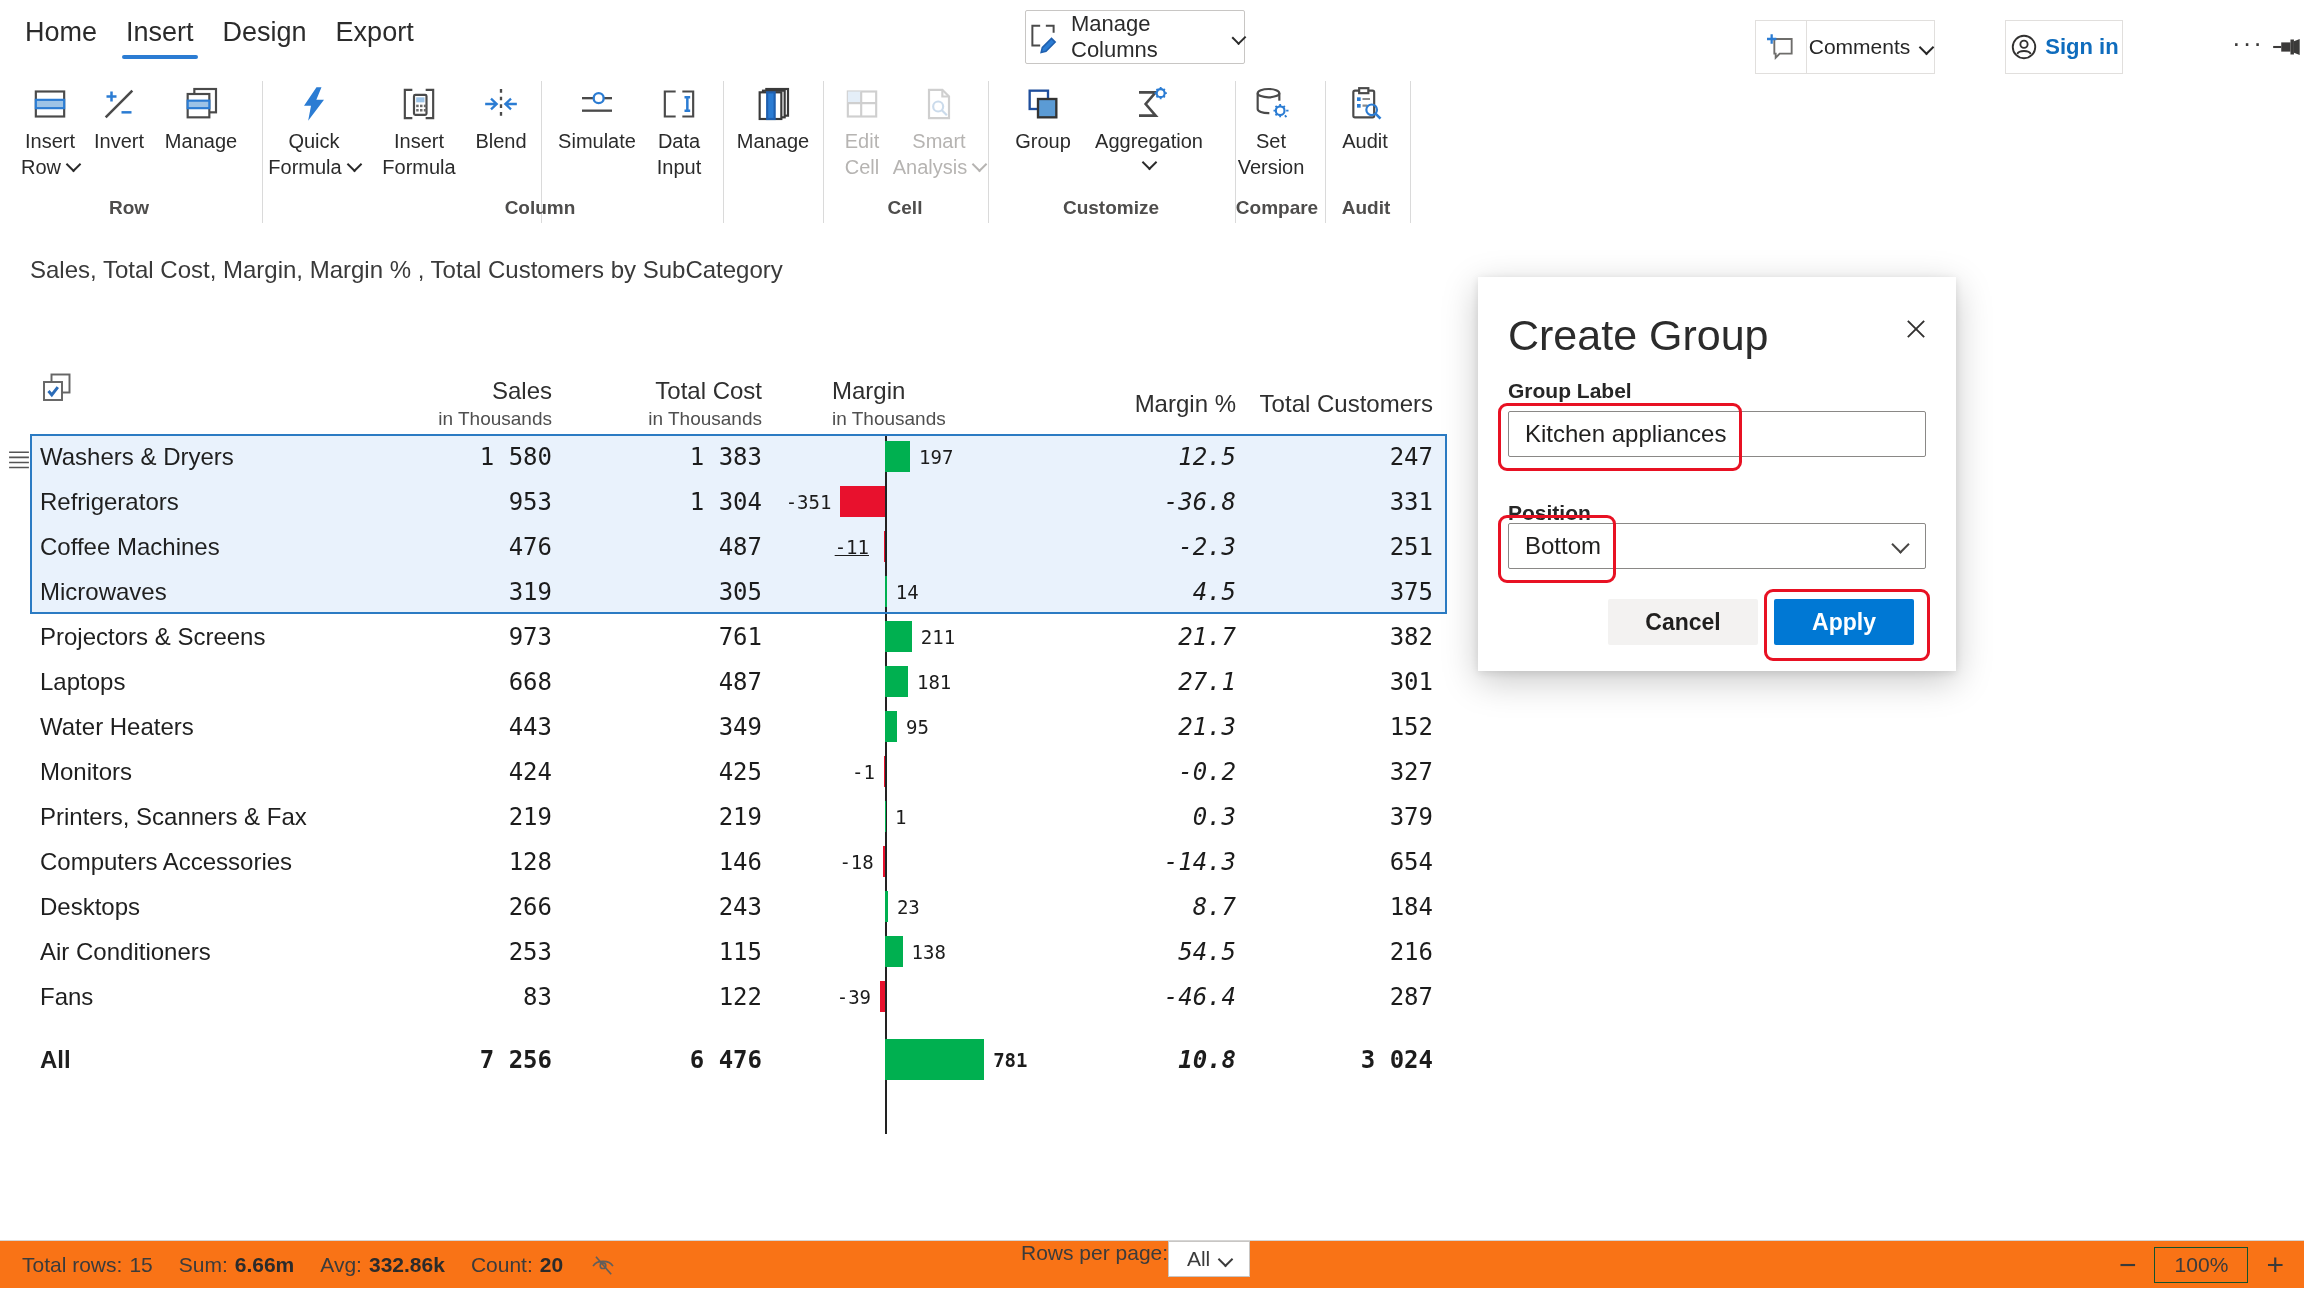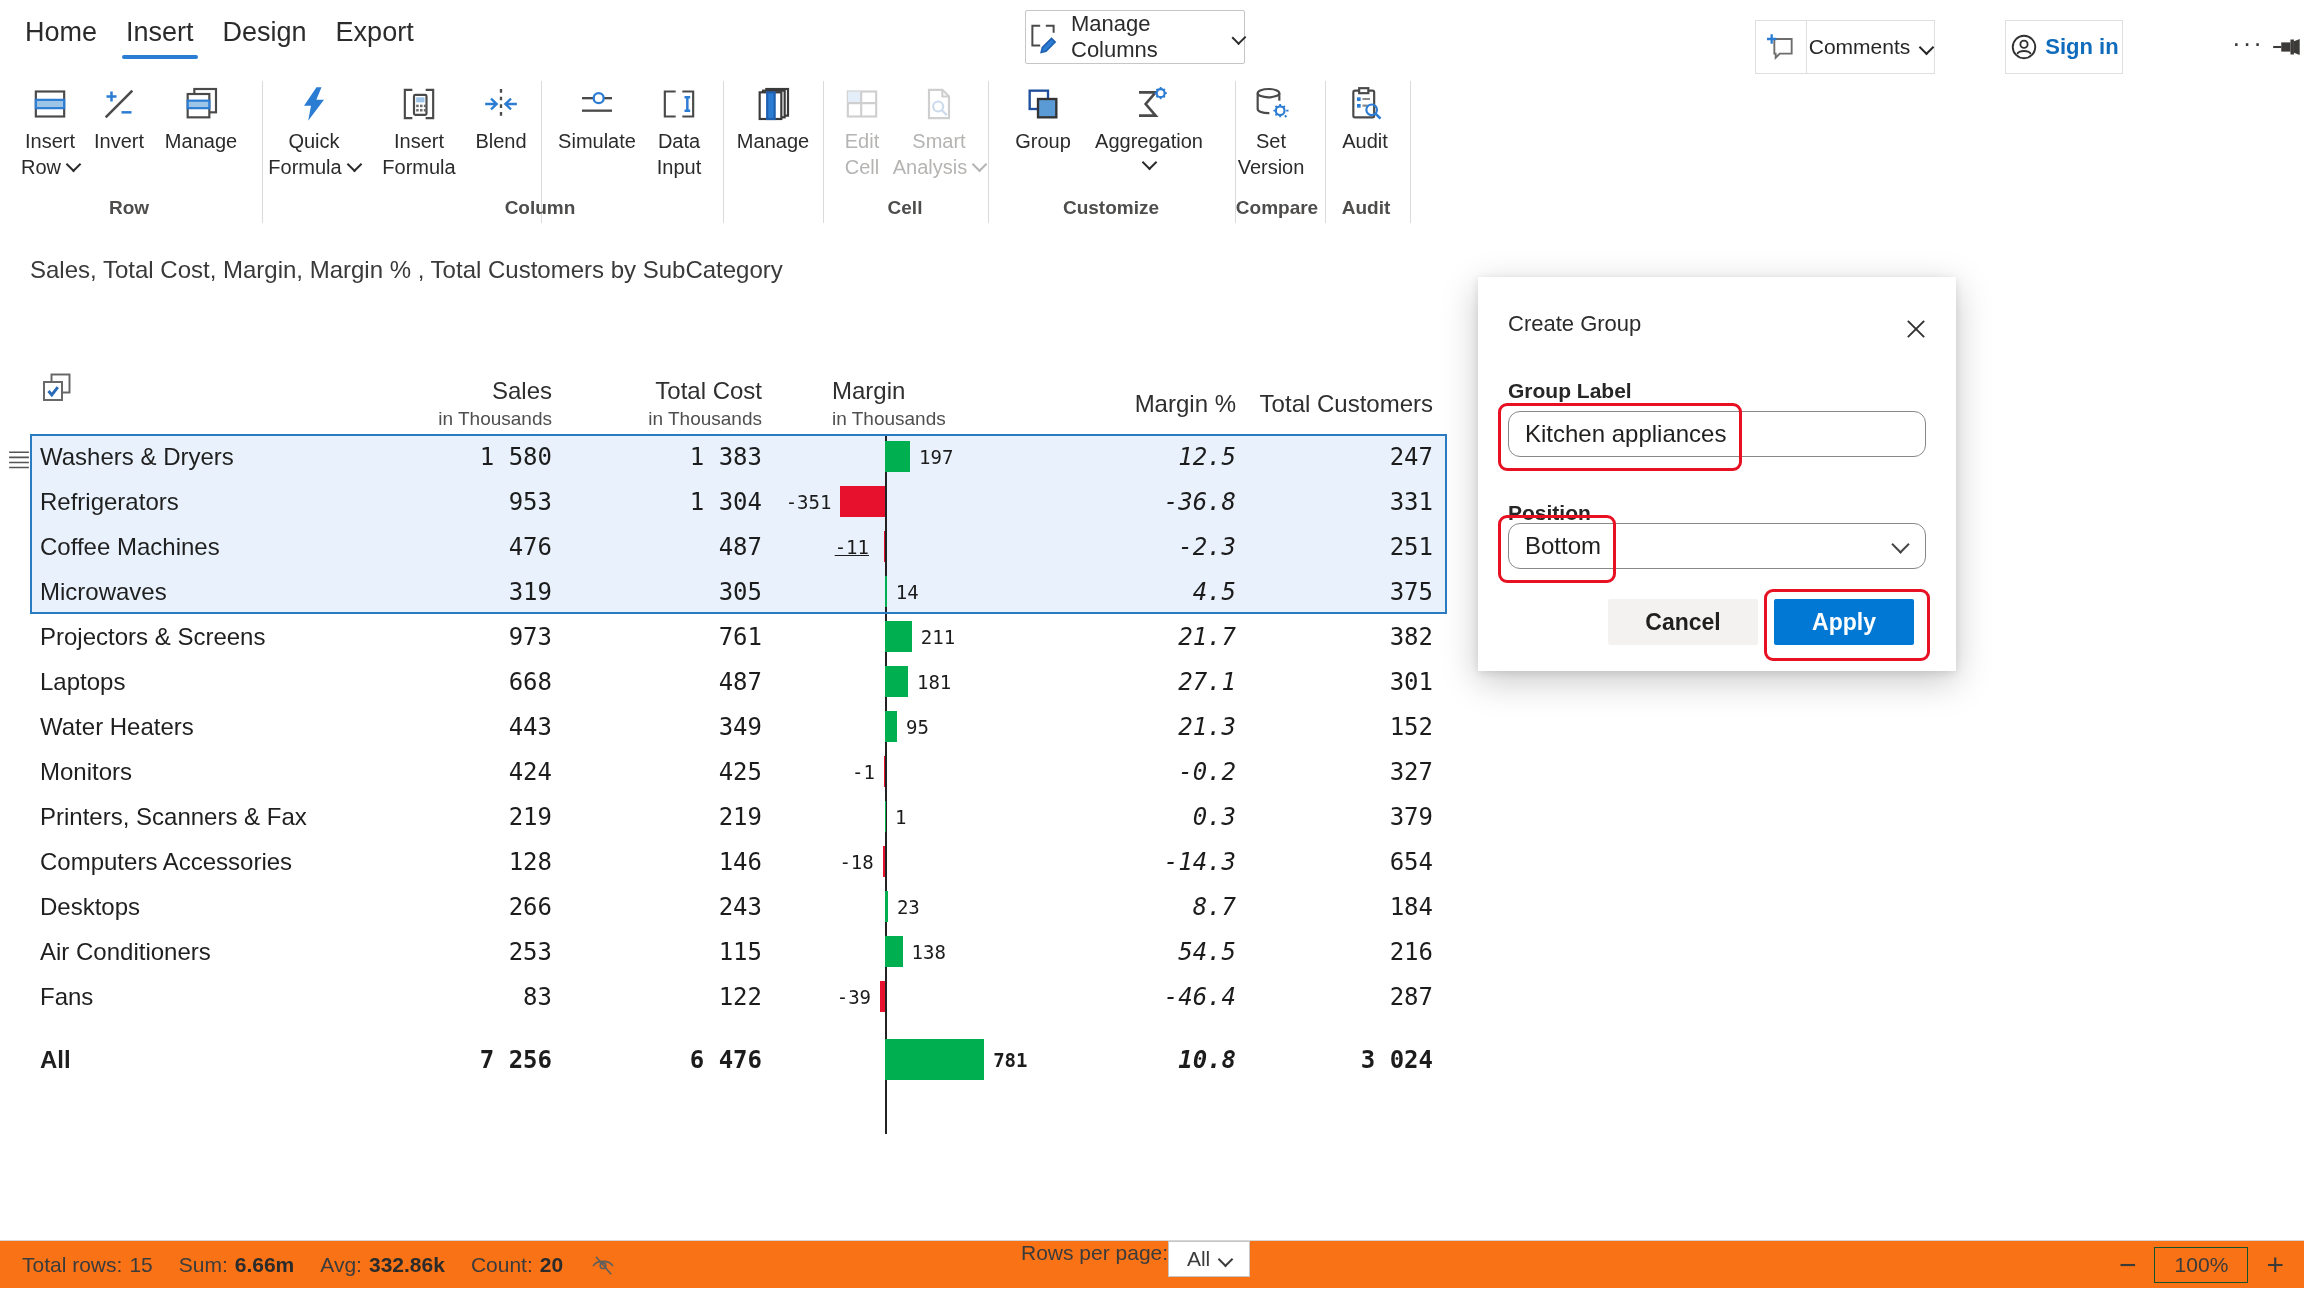--- a/index.html
+++ b/index.html
@@ -74,24 +74,24 @@
   .stats b{font-weight:700;color:#2b2b2b}
   .rpp{position:absolute;left:1021px;top:0;height:100%;display:flex;gap:0}
   .rpp .dd{border:1px solid #c8c6c4;height:34px;min-width:80px;display:flex;align-items:center;justify-content:center;gap:10px;background:#fff;cursor:pointer}
   .zoomctl{position:absolute;right:20px;top:0;height:100%;display:flex;align-items:center;gap:18px}
   .zsign{font-size:30px;color:#3b3a39;cursor:pointer;line-height:1}
   .zbox{border:1px solid #14532d;width:92px;height:34px;display:flex;align-items:center;justify-content:center;font-size:21px}
 
   
   .dialog{position:absolute;left:1478px;top:277px;width:478px;height:394px;background:#fff;z-index:10;
           box-shadow:0 10px 34px rgba(0,0,0,.22), 0 2px 8px rgba(0,0,0,.10)}
-  .dtitle{position:absolute;left:30px;top:34px;font-size:22px;color:#2b2b2b;font-weight:400}
+  .dtitle{position:absolute;left:30px;top:34px;font-size:43px;color:#2b2b2b;font-weight:400}
   .dclose{position:absolute;right:26px;top:38px;cursor:pointer}
   .dlabel{position:absolute;left:30px;font-size:21px;font-weight:700;color:#262626}
-  .dfield{position:absolute;left:30px;width:418px;height:46px;border:1px solid #8a8886;border-radius:12px;background:#fff;
+  .dfield{position:absolute;left:30px;width:418px;height:46px;border:1px solid #8a8886;border-radius:2px;background:#fff;
           display:flex;align-items:center;padding-left:16px;font-size:24px;color:#201f1e;box-sizing:border-box;cursor:text}
   .dfield .selchev{position:absolute;right:18px;top:14px;width:11px;height:11px;border-right:2px solid #484644;border-bottom:2px solid #484644;transform:rotate(45deg)}
   .redbox{position:absolute;border:3px solid #e81123;border-radius:9px;pointer-events:none;z-index:11}
   .dbtn{position:absolute;top:322px;height:46px;display:flex;align-items:center;justify-content:center;font-size:23px;font-weight:600;border-radius:2px;cursor:pointer}
   .cancel{left:130px;width:150px;background:#f3f2f1;color:#201f1e}
   .apply{left:296px;width:140px;background:#0078d4;color:#fff}
 
   svg{display:block}
 </style>
 </head>

